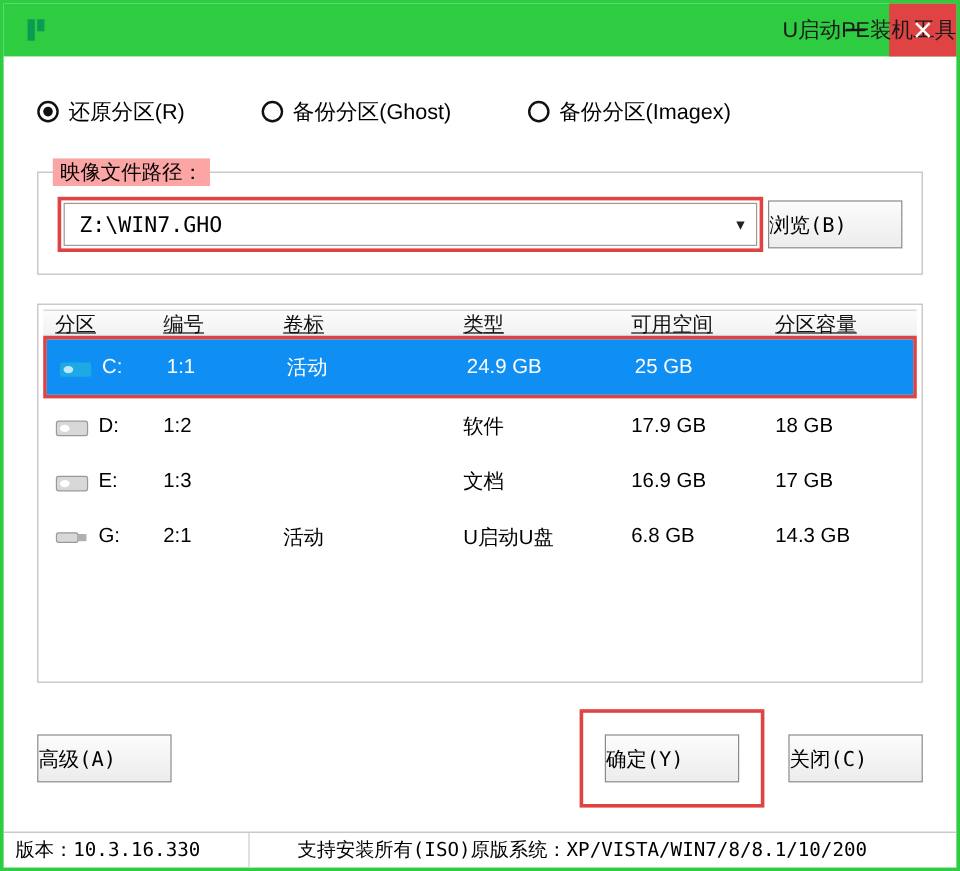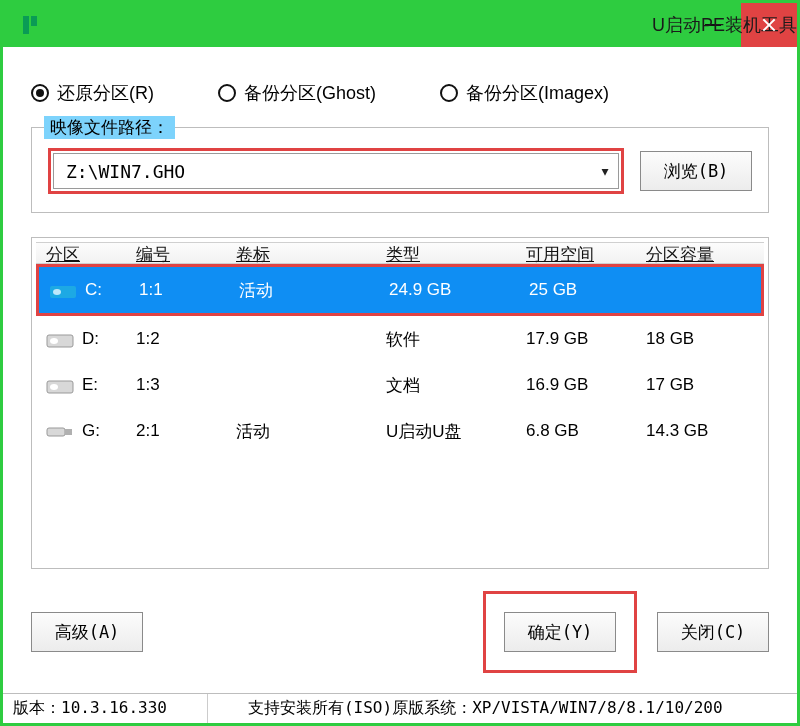--- a/index.html
+++ b/index.html
@@ -51,60 +51,60 @@
   .close-x::after  { transform: rotate(-45deg); }
   .client {
     flex: 1;
     padding: 30px 26px 10px 26px;
     position: relative;
     display: flex; flex-direction: column;
   }
   .radio-row {
     display: flex;
     gap: 64px;
-    margin: 4px 0 22px 2px;
+    margin: 4px 0 38px 2px;
     font-size: 18px;
   }
   .radio-opt { display: flex; align-items: center; gap: 8px; cursor: pointer; }
   .radio-outer {
     width: 18px; height: 18px; border-radius: 50%;
     border: 2px solid #111;
     display: flex; align-items: center; justify-content: center;
   }
   .radio-inner { width: 8px; height: 8px; border-radius: 50%; background: #111; }
   .group-box {
     border: 1px solid #bdbdbd;
     margin: 0 2px 24px 2px;
     padding: 20px 16px 18px 16px;
     position: relative;
   }
   .group-label {
     position: absolute; top: -12px; left: 12px;
-    background: #7dd3fc; padding: 0 6px;
+    background: #fca5a5; padding: 0 6px;
     font-size: 17px;
   }
-  .path-row { display: flex; align-items: center; gap: 16px; }
+  .path-row { display: flex; align-items: center; gap: 4px; }
   .combo-wrap {
     flex: 1;
     border: 3px solid #e04343;
     padding: 2px;
   }
   .combo {
     width: 100%; height: 36px;
     border: 1px solid #9a9a9a;
     display: flex; align-items: center;
     background: #fff;
   }
   .combo-text { flex: 1; padding: 0 12px; font-size: 18px; font-family: "SimSun", monospace; }
   .combo-arrow { width: 26px; text-align: center; font-size: 14px; color: #222; }
   .btn {
     height: 40px; min-width: 112px;
     border: 1px solid #8a8a8a;
     background: linear-gradient(#fcfcfc,#ececec);
-    display: flex; align-items: center; justify-content: center;
+    display: flex; align-items: center; justify-content: flex-start;
     font-size: 17px; cursor: pointer;
     font-family: "SimSun", monospace;
   }
   .table-box {
     border: 1px solid #bdbdbd;
     margin: 0 2px 22px 2px;
     flex: 1; min-height: 310px;
     padding: 4px;
   }
   .thead {

